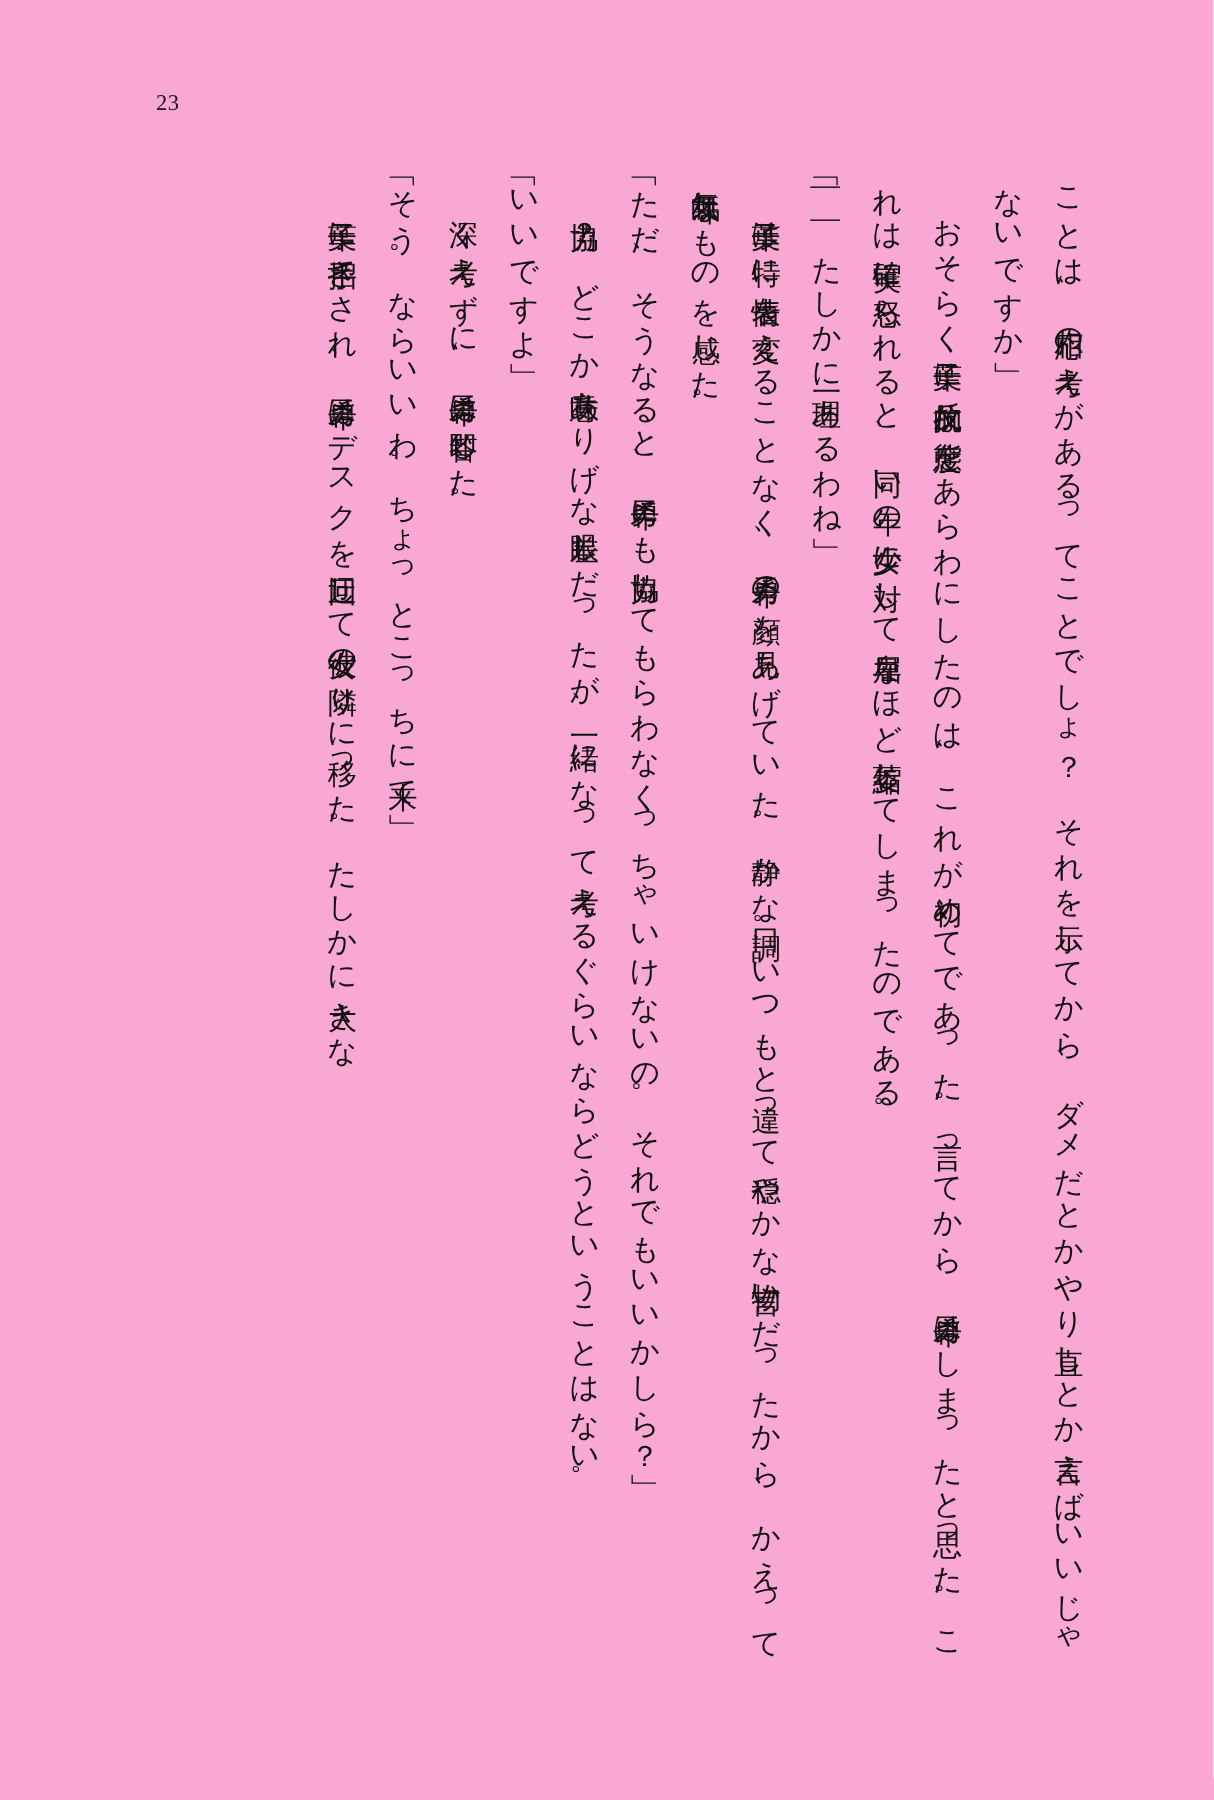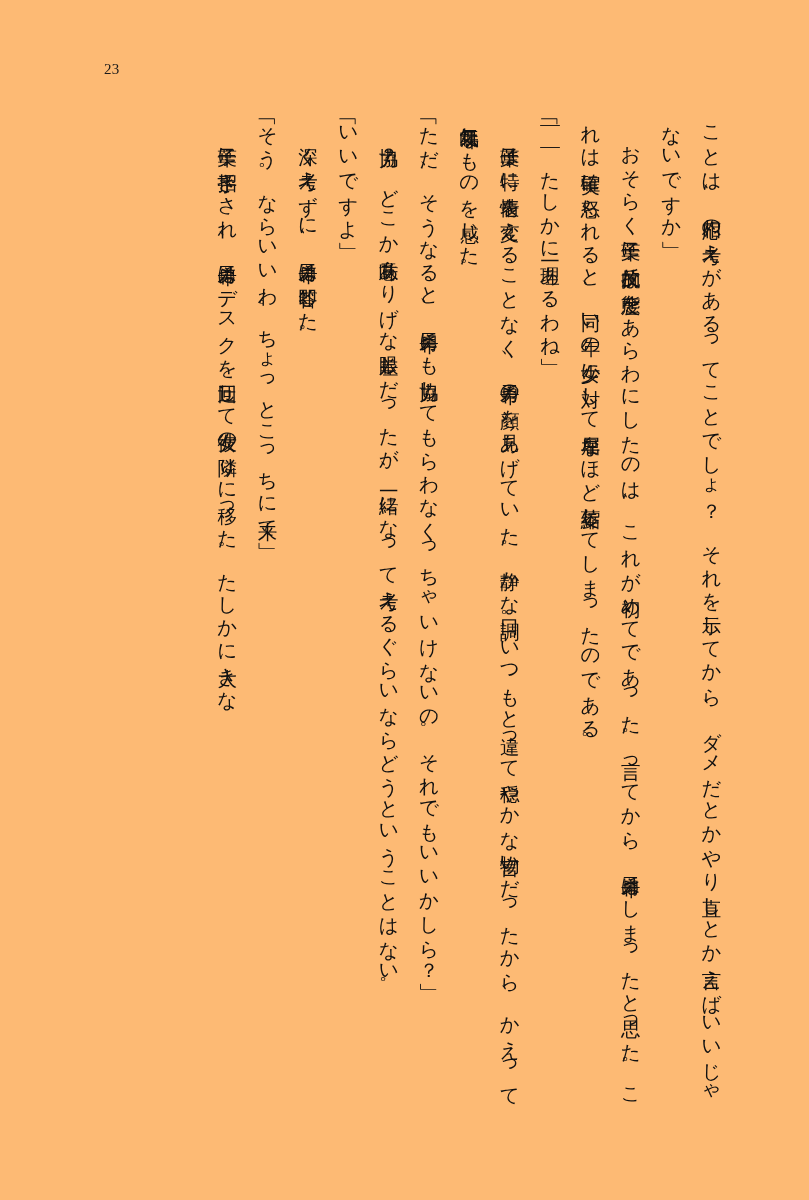--- a/index.html
+++ b/index.html
@@ -4,21 +4,21 @@
 <style>
   html, body {
     margin: 0;
     padding: 0;
     background: #ffffff;
   }
   .page {
     position: relative;
     width: 809px;
     height: 1200px;
-    background: #fdba74;
+    background: #f9a8d4;
     overflow: hidden;
     font-family: "Liberation Serif", "DejaVu Serif", serif;
     color: #000000;
   }
   .page-number {
     position: absolute;
     top: 62px;
     left: 104px;
     font-size: 15px;
     line-height: 1;

